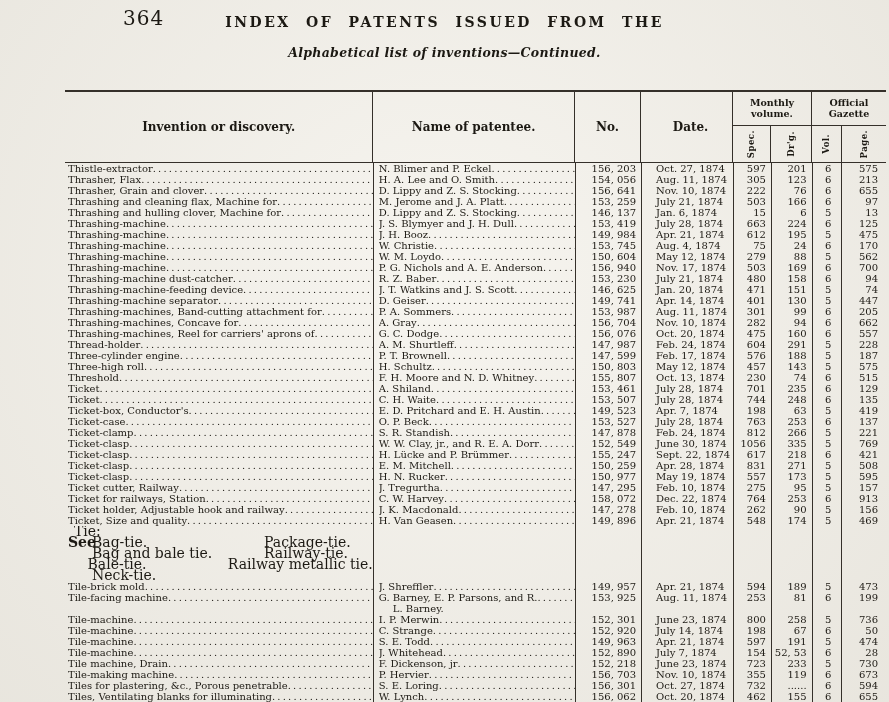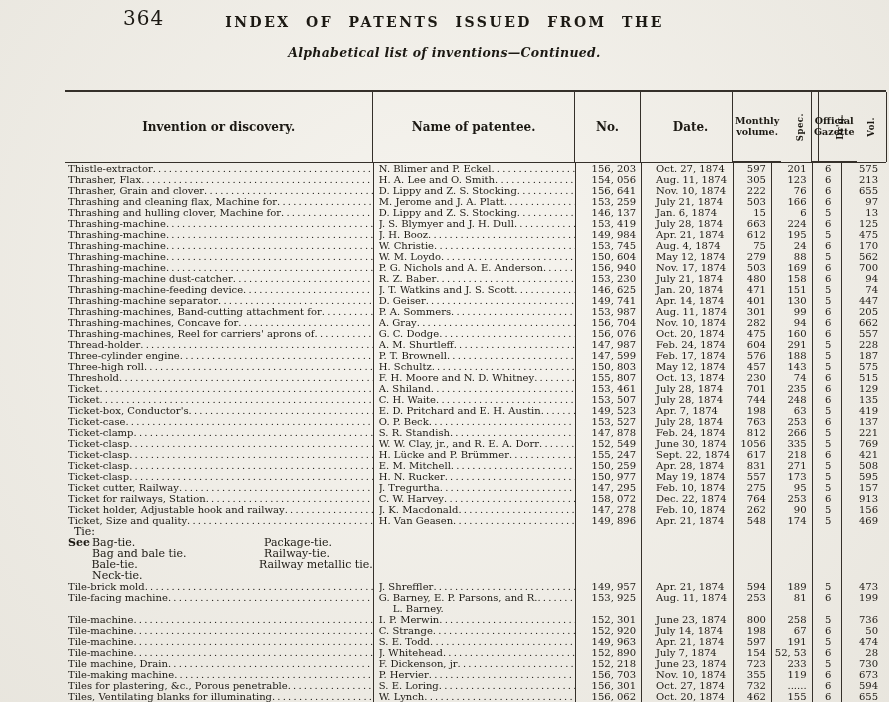--- a/index.html
+++ b/index.html
@@ -11,21 +11,21 @@
     font-family:"DejaVu Serif", serif;
     color:#1c1913;
   }
   .pageno { position:absolute; left:88px; top:6px; font-size:20px; font-weight:normal; letter-spacing:1px;margin-left:35px; }
   .title  { text-align:center; padding-top:14px; font-size:14px; font-weight:bold; letter-spacing:2.5px; word-spacing:8px; }
   .subtitle { text-align:center; margin-top:15px; font-size:12.5px; font-weight:bold; font-style:italic; letter-spacing:0.3px; }
 
   .tbl { position:absolute; left:65px; top:90px; width:821px; border-top:2px solid #35302a; }
   .thead { display:flex; height:71px; border-bottom:1.5px solid #35302a; font-weight:bold; }
   .th { display:flex; align-items:center; justify-content:center; border-right:1px solid #35302a; font-size:12px; text-align:center; }
-  .group { display:flex; border-right:1px solid #35302a; }
+  .group { display:flex; flex-direction:column; border-right:1px solid #35302a; }
   .group:last-child, .th:last-of-type { border-right:none; }
   .group-label { flex:0 0 34px; display:flex; align-items:center; justify-content:center; text-align:center; border-bottom:1px solid #35302a; font-size:9.5px; line-height:10.5px; padding:1px 2px; }
   .subcells { display:flex; flex:1; }
   .subcell { display:flex; align-items:center; justify-content:center; border-right:1px solid #35302a; }
   .subcell:last-child { border-right:none; }
   .subcell span { writing-mode:vertical-rl; transform:rotate(180deg); font-size:8.5px; font-weight:bold; letter-spacing:0.5px; }
 
   .c-inv  { width:312px; }
   .c-pat  { width:204px; }
   .c-no   { width:67px;  }
@@ -49,21 +49,21 @@
   .td.c-date { padding-left:6px; }
   .td.c-spec { text-align:right; padding-right:5px; }
   .td.c-drg  { text-align:right; padding-right:5px; }
   .td.c-vol  { text-align:right; padding-right:10px; }
   .td.c-page { text-align:right; padding-right:8px; }
   .txt { white-space:nowrap; }
   .dots { flex:1; overflow:hidden; white-space:nowrap; letter-spacing:2.2px; min-width:0; }
   .dots::after { content:"..............................................................................................................."; }
   .pat-cont { display:none; padding-left:14px; }
 
-  .tie-row { height:55px; font-size:11px; line-height:11px;justify-content:flex-end; }
+  .tie-row { height:55px; font-size:14px; line-height:11px;justify-content:flex-end; }
   .tie-term { padding-left:6px; }
   .tie-line { display:flex; }
   .tie-see { font-weight:bold; width:24px; }
   .tie-left { width:172px; }
   .tie-right { }
 </style>
 </head>
 <body>
 
 <div class="page">

